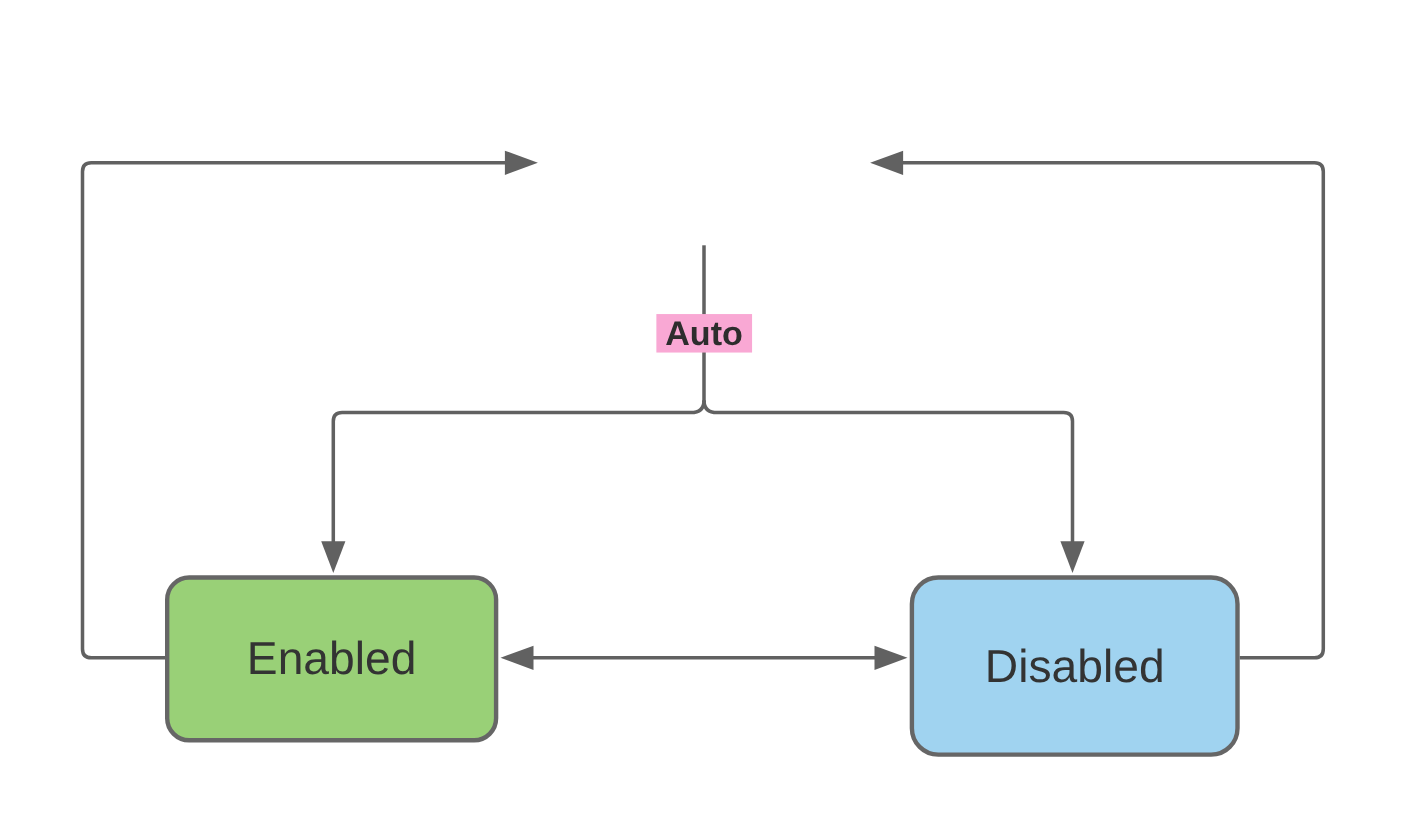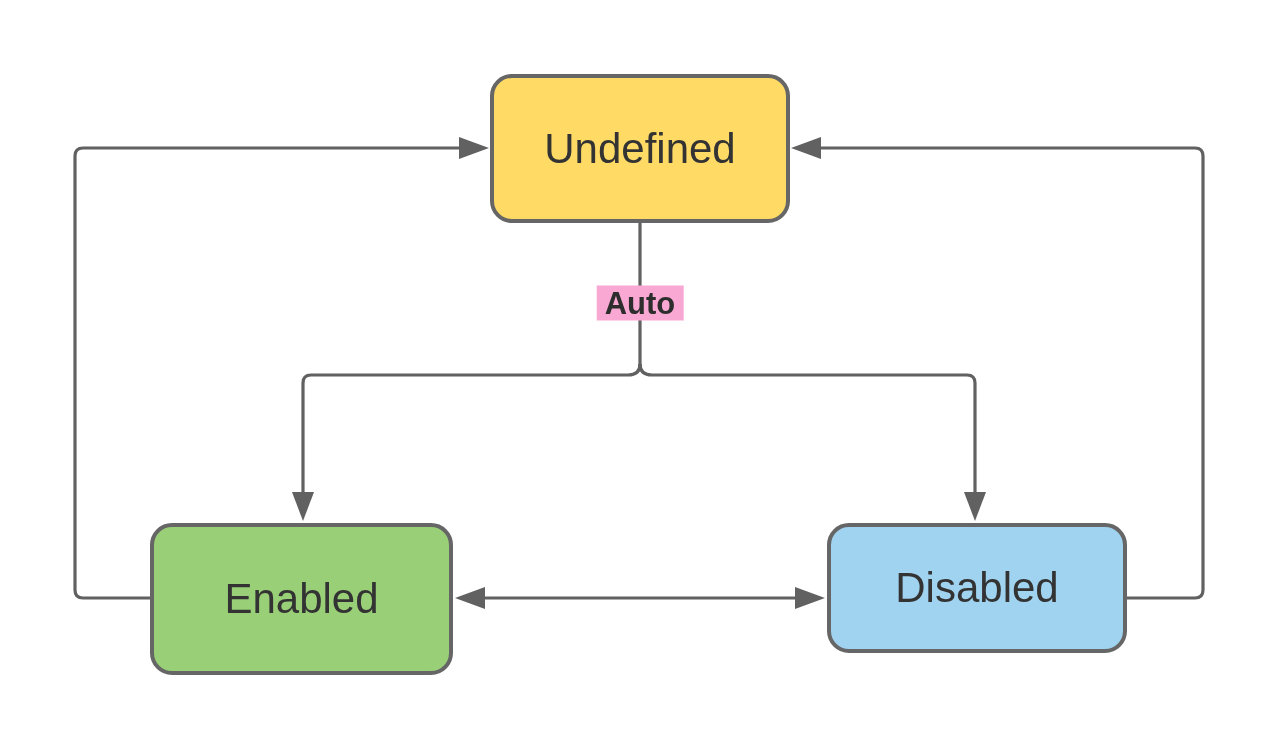--- a/index.html
+++ b/index.html
@@ -39,21 +39,21 @@
     border-radius: 22px;
     display: flex;
     align-items: center;
     justify-content: center;
     color: #333333;
     font-size: 42px;
     line-height: 1;
   }
   #node-undefined { left: 490px; top: 74px;  width: 300px; height: 149px; }
   #node-enabled   { left: 150px; top: 523px; width: 303px; height: 152px; }
-  #node-disabled  { left: 827px; top: 523px; width: 300px; height: 130px; }
+  #node-disabled  { left: 827px; top: 523px; width: 300px; height: 165px; border-radius: 26px; }
   .edge-label {
     position: absolute;
     left: 640px;
     top: 303px;
     transform: translate(-50%, -50%);
     background: #f9a8d4;
     color: #2d2d2d;
     font-size: 31px;
     font-weight: bold;
     padding: 2px 8px;
@@ -80,23 +80,20 @@
     <polygon class="arrowhead" points="303,521 292,492 314,492"></polygon>
 
     <path class="edge-line" d="M 640 364 Q 640 375 652 375 L 967 375 Q 975 375 975 383 L 975 493"></path>
     <polygon class="arrowhead" points="975,521 964,492 986,492"></polygon>
 
     <path class="edge-line" d="M 483 598 L 797 598"></path>
     <polygon class="arrowhead" points="455,598 485,587 485,609"></polygon>
     <polygon class="arrowhead" points="825,598 795,587 795,609"></polygon>
   </svg>
 
-  <div class="node" id="node-undefined" style="background-color: rgb(255, 219, 102);">
-    <span class="node-label">Undefined</span>
-  </div>
 
   <div class="node" id="node-enabled" style="background-color: rgb(153, 208, 119);">
     <span class="node-label">Enabled</span>
   </div>
 
   <div class="node" id="node-disabled" style="background-color: rgb(160, 211, 240);">
     <span class="node-label">Disabled</span>
   </div>
 
   <div class="edge-label">Auto</div>

